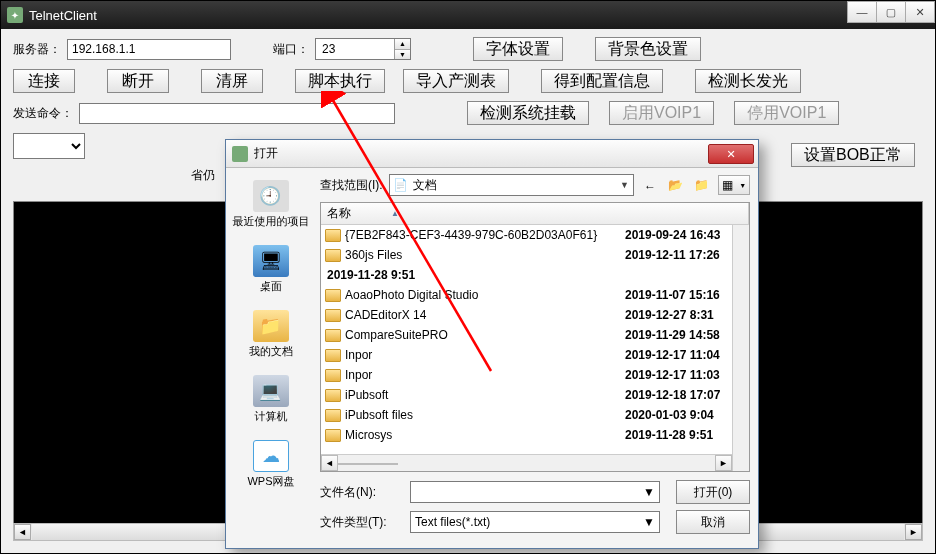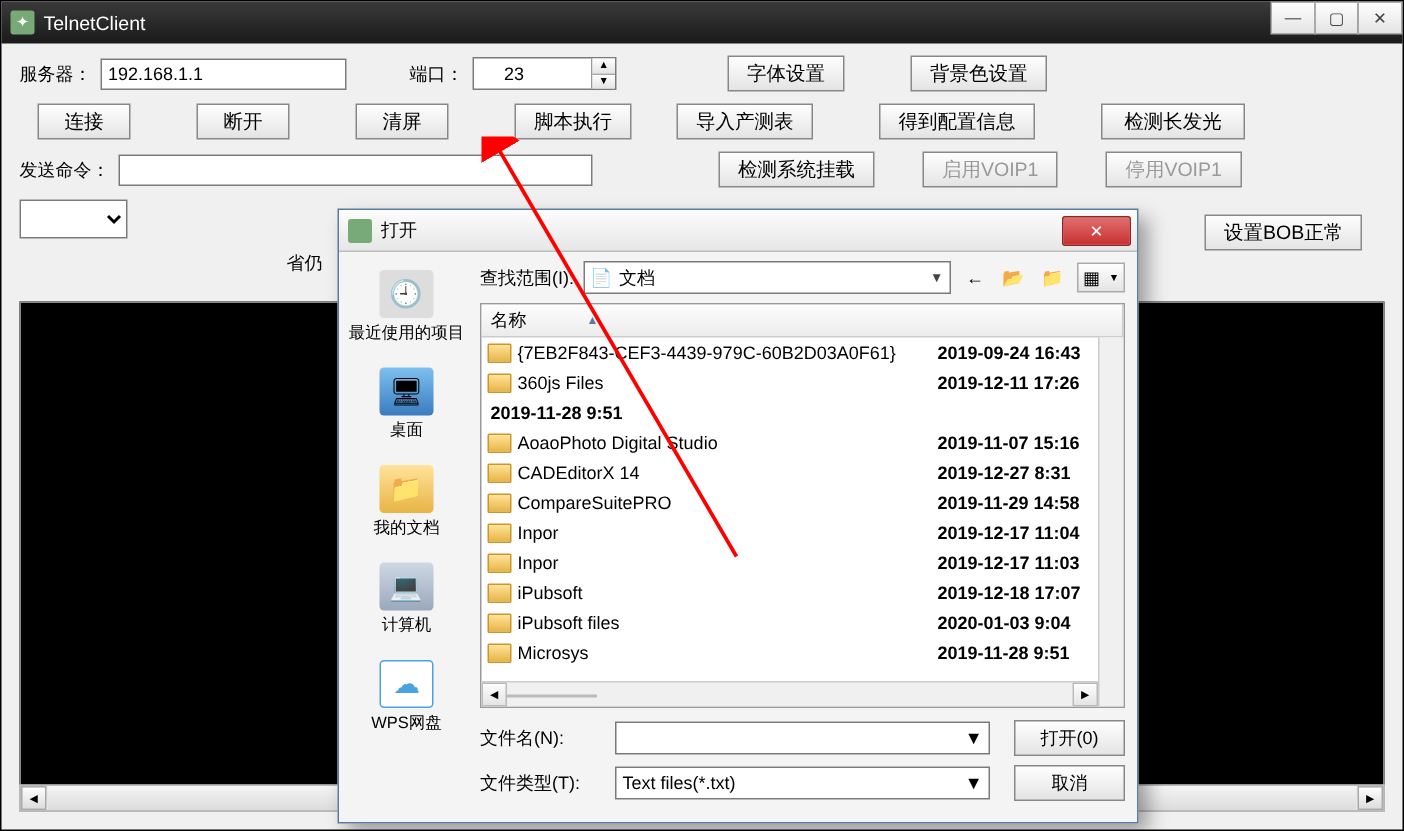--- a/index.html
+++ b/index.html
@@ -12,24 +12,24 @@
 .titlebar .title { font-size: 13px; }
 .win-controls { position: absolute; right: 0; top: 0; display: flex; }
 .win-btn { width: 30px; height: 22px; border: 1px solid #aaa; background: linear-gradient(#fefefe,#e4e4e4); display: flex; align-items: center; justify-content: center; margin-left: -1px; font-size: 11px; color: #444; }
 .win-btn.close {}
 
 .main-body { padding: 8px 12px; }
 
 .row { display: flex; align-items: center; margin-bottom: 8px; gap: 6px; }
 .label { font-size: 12px; color: #000; }
 .text-input { border: 1px solid #7a7a7a; background: #fff; height: 21px; padding: 0 4px; font-size: 12px; }
-.btn { border: 1px solid #888; background: linear-gradient(#fefefe,#e4e4e4); height: 24px; padding: 0 12px; font-size: 13px; display: inline-flex; align-items: center; justify-content: center; min-width: 70px; cursor: pointer; margin-left: 12px; }
+.btn { border: 1px solid #888; background: linear-gradient(#fefefe,#e4e4e4); height: 24px; padding: 0 12px; font-size: 16px; display: inline-flex; align-items: center; justify-content: center; min-width: 70px; cursor: pointer; }
 .btn.disabled { color: #999; }
 .select { border: 1px solid #7a7a7a; background: #fff; height: 21px; font-size: 12px; padding: 12px 2px; }
-.spin { border: 1px solid #7a7a7a; background: #fff; height: 22px; width: 96px; display: flex; align-items: center; justify-content: space-between; padding-left: 20px; }
+.spin { border: 1px solid #7a7a7a; background: #fff; height: 22px; width: 96px; display: flex; align-items: center; justify-content: space-between; padding-left: 6px; }
 .spin .spinbtns { width: 16px; height: 100%; border-left: 1px solid #999; display: flex; flex-direction: column; }
 .spin .spinbtns div { flex: 1; display: flex; align-items: center; justify-content: center; font-size: 7px; background: linear-gradient(#fefefe,#e4e4e4); }
 .spin .spinbtns div:first-child { border-bottom: 1px solid #aaa; }
 
 .black-area { position: absolute; left: 12px; right: 12px; top: 200px; bottom: 12px; border: 1px solid #888; background: #000; }
 .hscroll { position: absolute; left: 12px; right: 12px; bottom: 12px; height: 18px; background: #e8e8e8; border: 1px solid #bbb; display: flex; align-items: center; justify-content: space-between; }
 .hscroll .arrow { width: 17px; height: 100%; background: linear-gradient(#fefefe,#dcdcdc); border: 1px solid #aaa; display: flex; align-items: center; justify-content: center; font-size: 9px; }
 .hscroll .thumb { flex: 1; background: linear-gradient(#f4f4f4,#dcdcdc); height: 100%; margin: 0 1px; }
 
 

